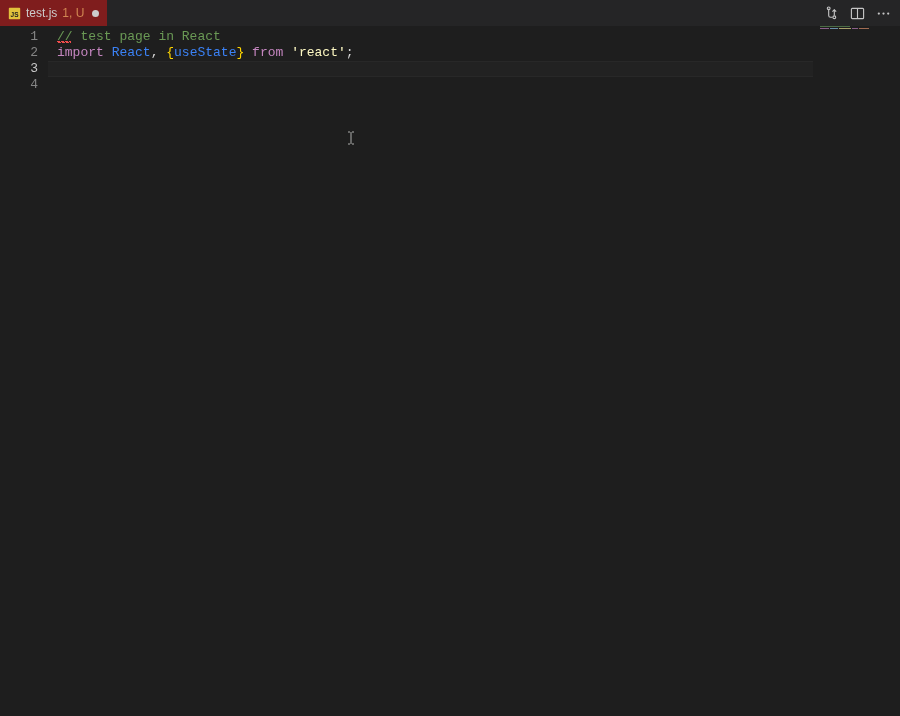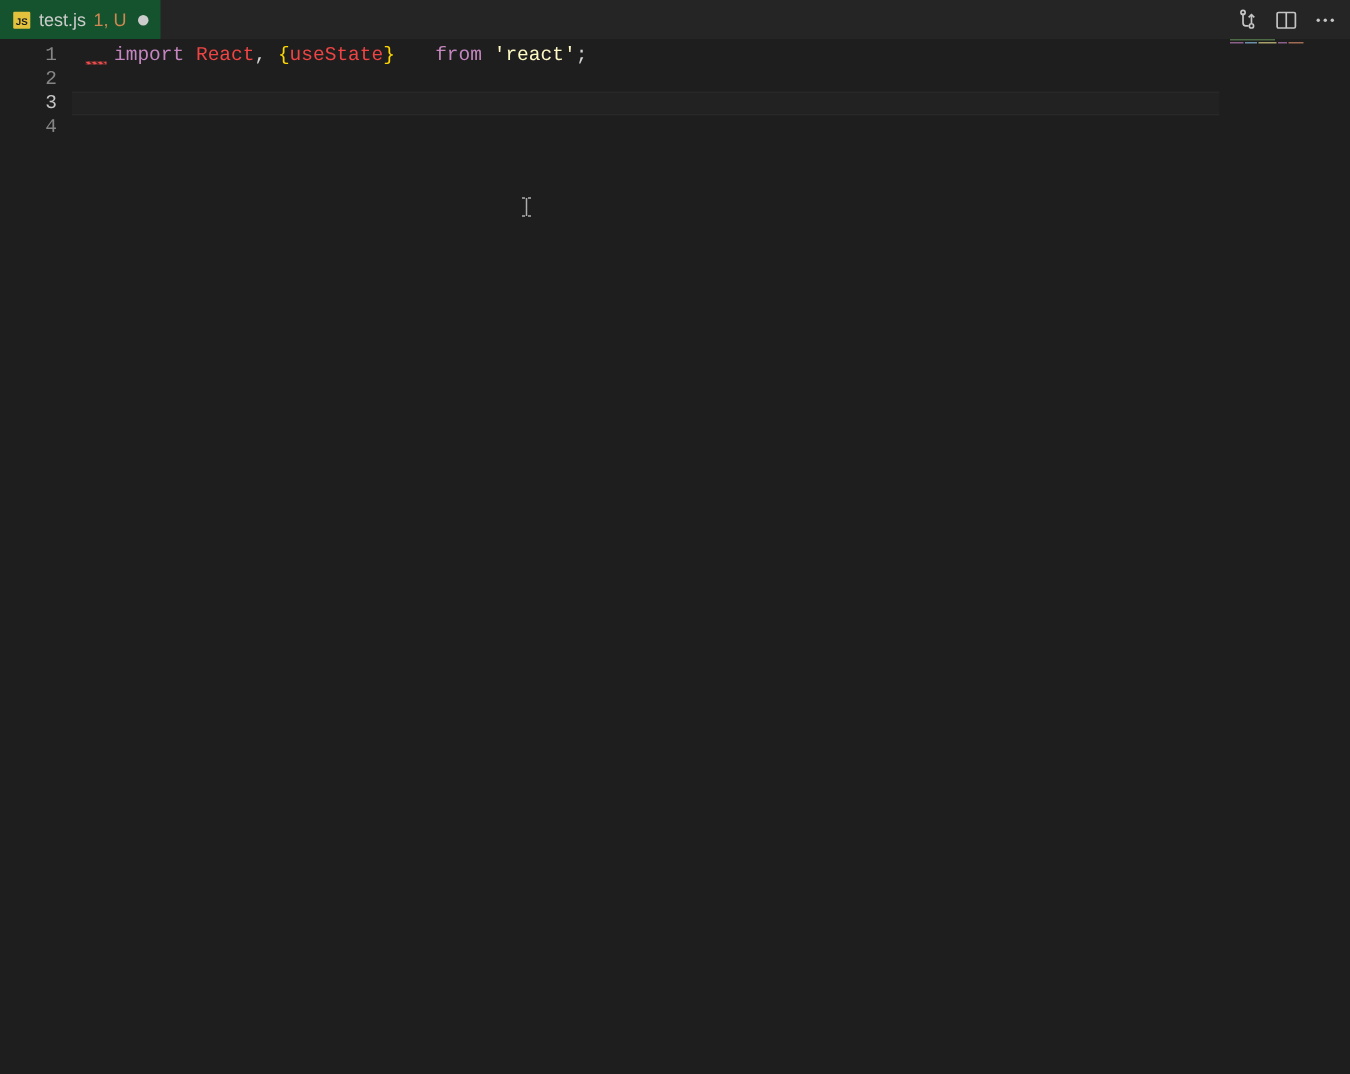--- a/index.html
+++ b/index.html
@@ -24,21 +24,21 @@
       align-items: center;
       justify-content: space-between;
     }
     .tab-group-left {
       display: flex;
       height: 100%;
     }
     .tab {
       display: flex;
       align-items: center;
-      background: #14532d;
+      background: #7f1d1d;
       padding: 0 8px 0 8px;
       height: 100%;
       gap: 5px;
       border-right: 1px solid #252526;
     }
     .tab-icon {
       display: flex;
       align-items: center;
     }
     .tab-label {
@@ -109,22 +109,22 @@
     .current-line-bg {
       position: absolute;
       left: 0;
       right: 87px;
       height: 16px;
       background: rgba(255,255,255,0.02);
       border-top: 1px solid rgba(255,255,255,0.03);
       border-bottom: 1px solid rgba(255,255,255,0.03);
     }
     .tok-comment { color: #6a9955; }
-    .tok-keyword { color: #c586c0; margin-left: 19px; }
-    .tok-variable { color: #ef4444; }
+    .tok-keyword { color: #c586c0; }
+    .tok-variable { color: #3b82f6; }
     .tok-brace { color: #ffd700; }
     .tok-string { color: #fef9c3; }
     .tok-default { color: #d4d4d4; }
     .error-squiggle {
       position: absolute;
       height: 2px;
       background-image: linear-gradient(45deg, transparent 30%, #f14c4c 30%, #f14c4c 70%, transparent 70%);
       background-size: 4px 2px;
       background-repeat: repeat-x;
     }
@@ -198,20 +198,21 @@
 
 <div class="editor-area">
   <div class="gutter">
     <div class="line-number">1</div>
     <div class="line-number">2</div>
     <div class="line-number current">3</div>
     <div class="line-number">4</div>
   </div>
   <div class="code-content">
     <div class="current-line-bg" style="top:35px;"></div>
+    <div class="code-line"><span class="tok-comment">// test page in React</span></div>
     <div class="code-line"><span class="tok-keyword">import</span><span class="tok-default"> </span><span class="tok-variable">React</span><span class="tok-default">, </span><span class="tok-brace">{</span><span class="tok-variable">useState</span><span class="tok-brace">}</span><span class="tok-default"> </span><span class="tok-keyword">from</span><span class="tok-default"> </span><span class="tok-string">'react'</span><span class="tok-default">;</span></div>
     <div class="code-line"></div>
     <div class="code-line"></div>
     <div class="error-squiggle" style="top:15px; left:9px; width:14px;"></div>
   </div>
 </div>
 
 <div class="minimap">
   <div class="minimap-line">
     <div class="mm-seg" style="width:30px;background:#4a6b44;"></div>

